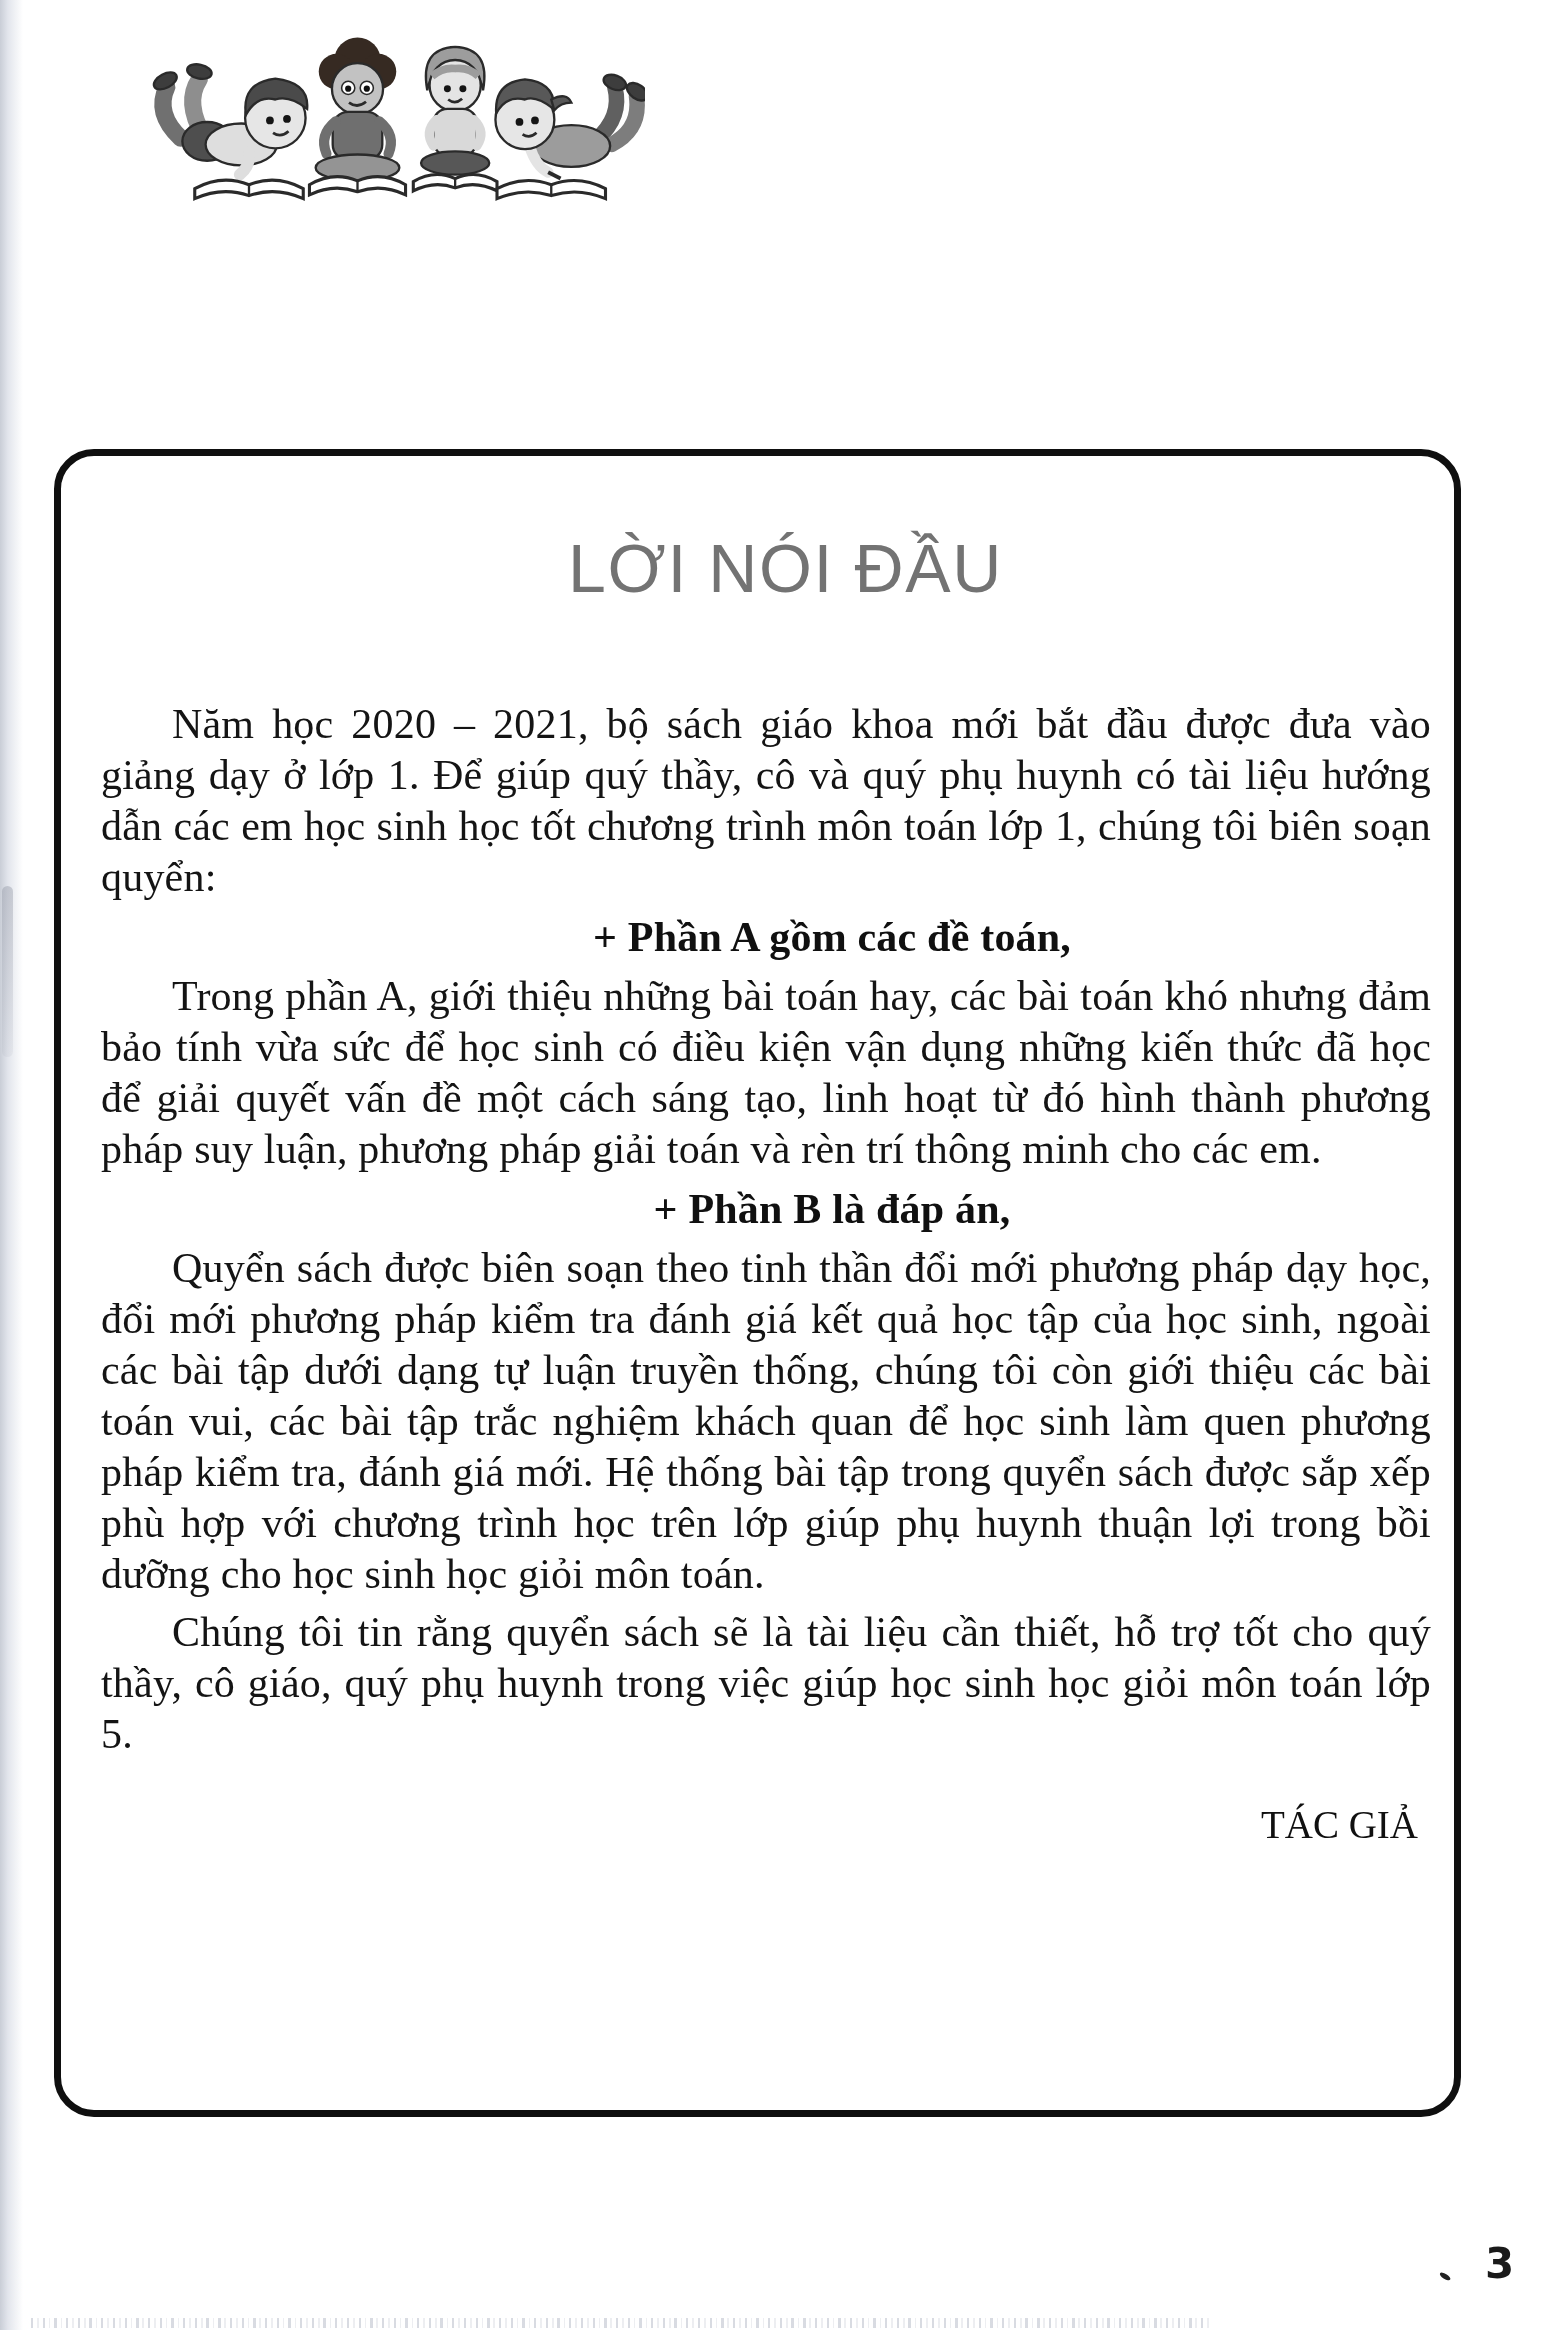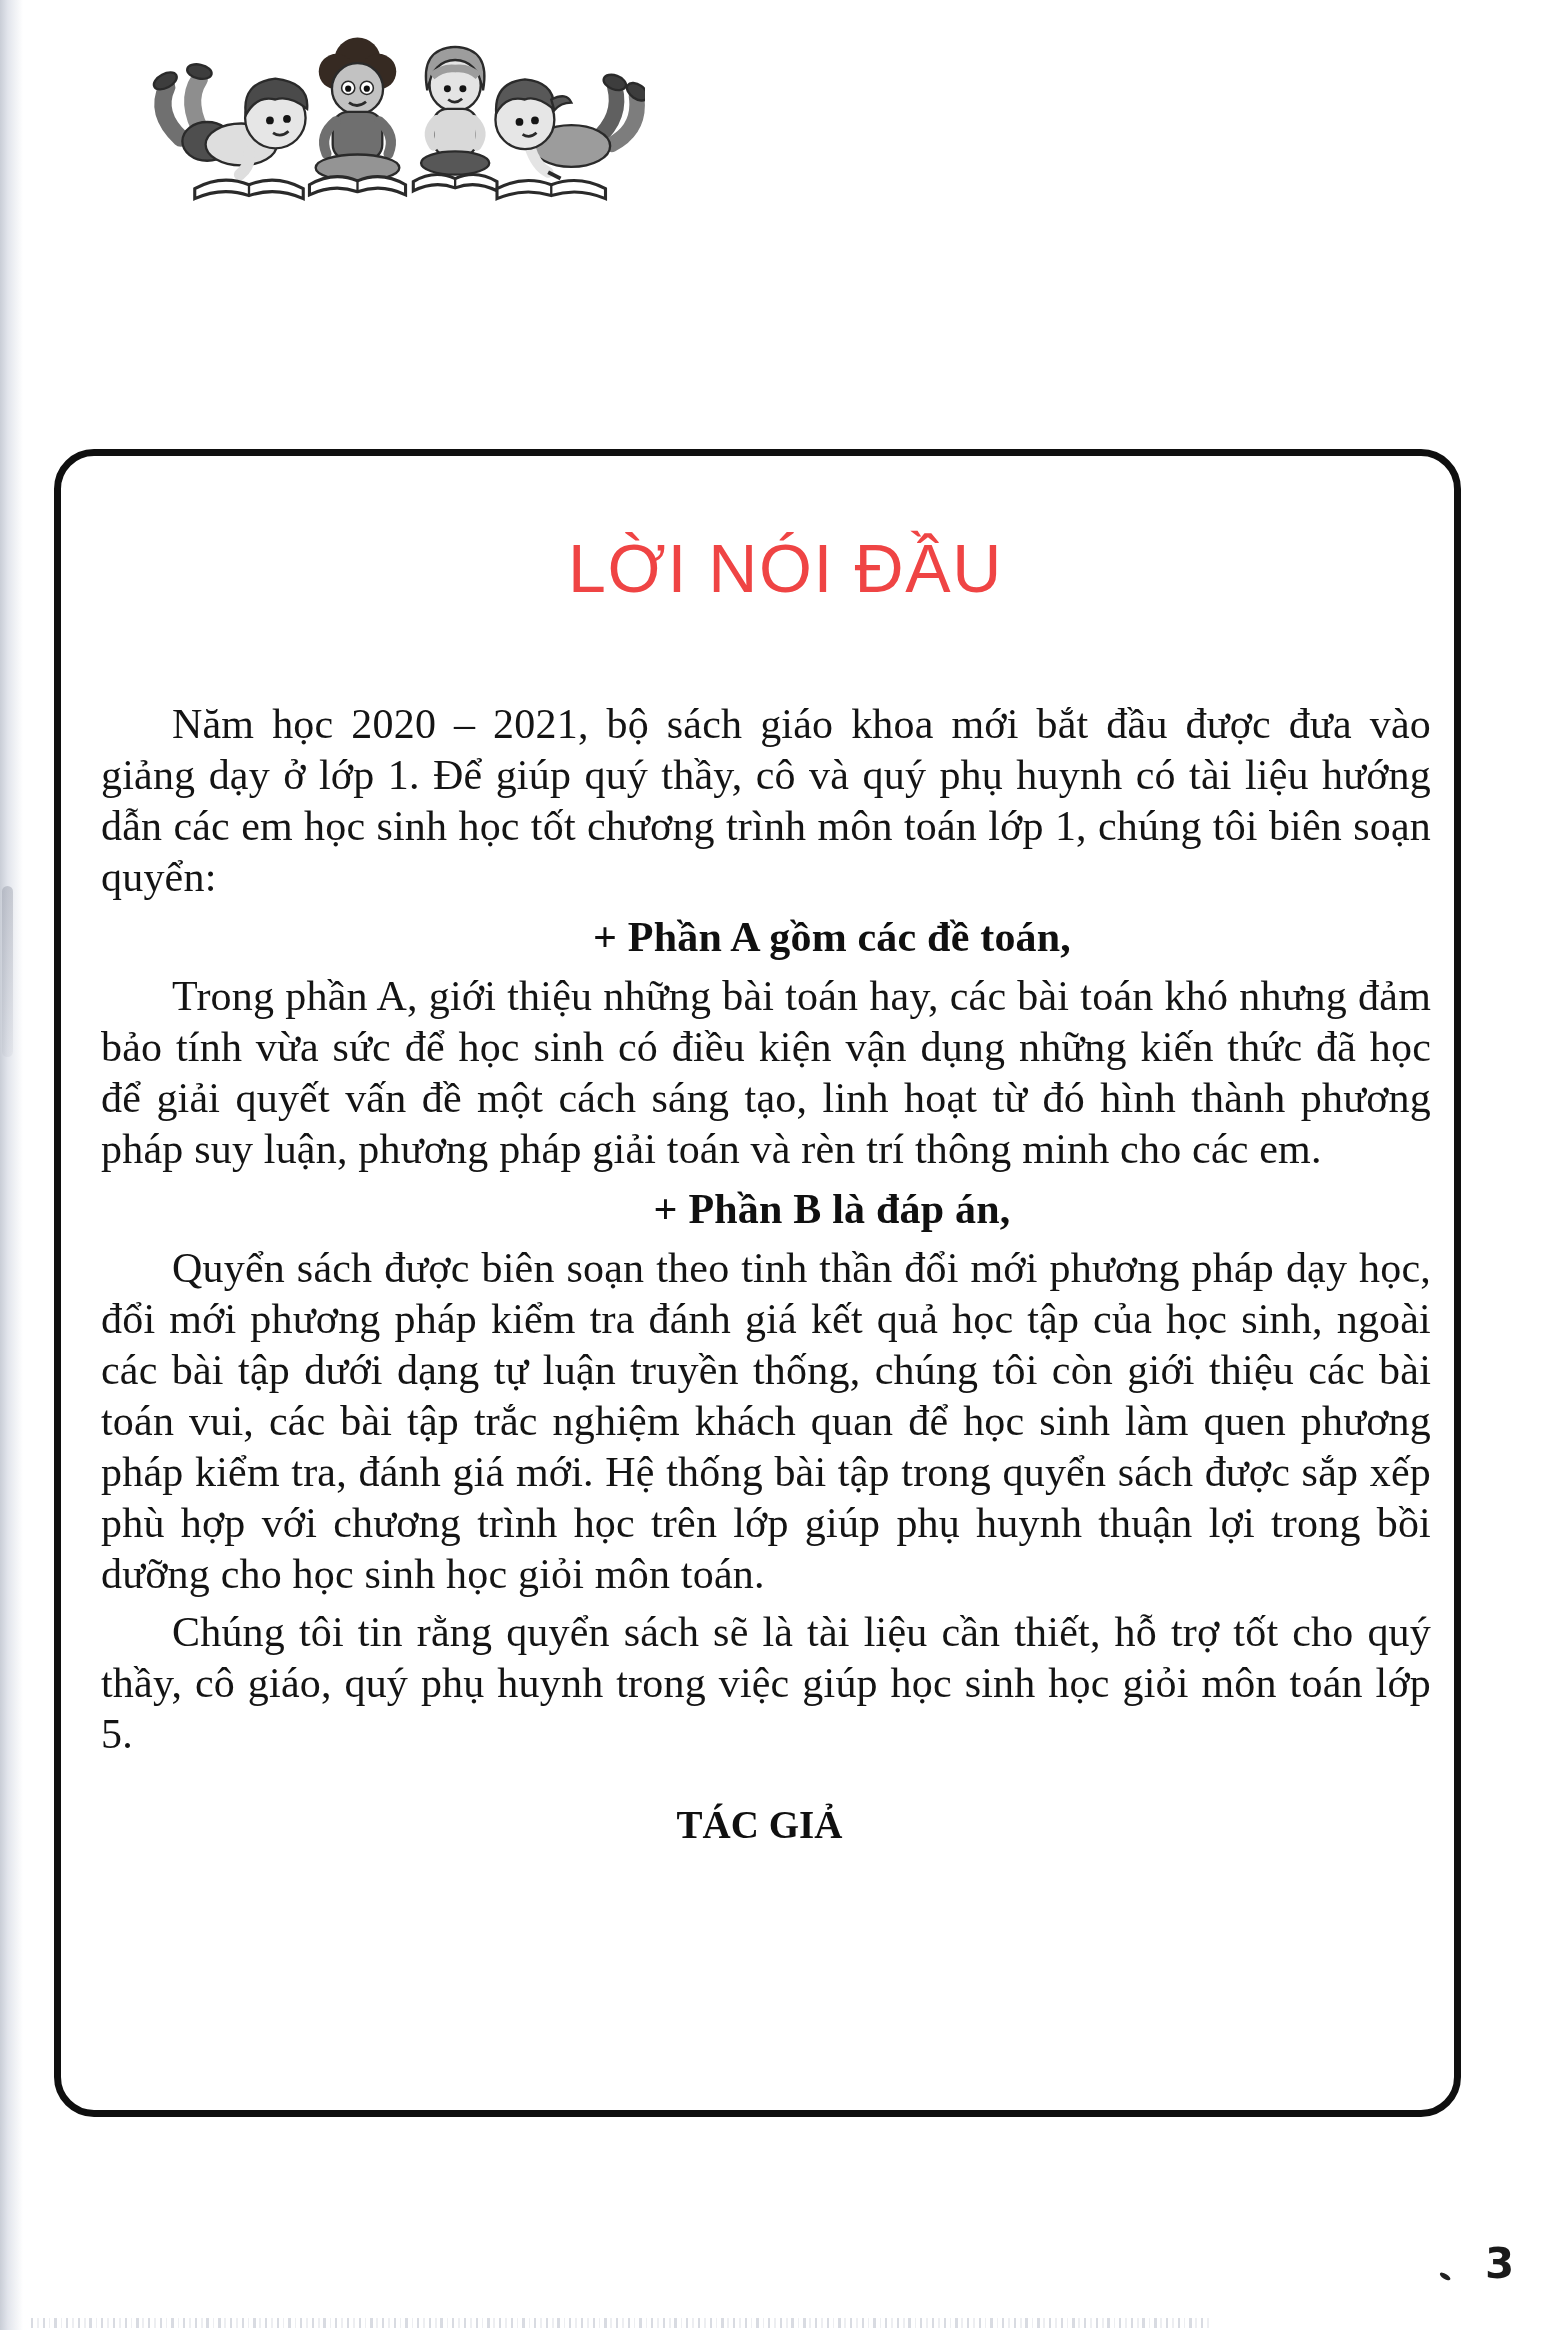--- a/index.html
+++ b/index.html
@@ -42,39 +42,39 @@
   }
   .foreword-title{
     margin:78px 0 0 0;
     padding-left:39px;
     text-align:center;
     font-family:"Liberation Sans", sans-serif;
     font-weight:400;
     font-size:68px;
     line-height:1;
     letter-spacing:1.6px;
-    color:#ef4444;
+    color:#737373;
   }
   .para{
     margin:9px 0 0 0;
     font-size:42px;
     line-height:51px;
     text-align:justify;
     letter-spacing:0.2px;
   }
   .para.first{margin-top:97px;}
   .para.body-gap{margin-top:7.8px;}
   .indent{text-indent:71px;}
   .bullet{padding-left:132px;text-align:center;}
   .bold{font-weight:700;color:#101010;}
   .signature{
     margin:39px 13px 0 0;
     font-size:39px;line-height:51px;
-    text-align:center;
-    font-weight:700;color:#101010;
+    text-align:right;
+    font-weight:400;color:#101010;
   }
   .page-number{
     position:absolute;left:1485px;top:2239px;
     font-family:"DejaVu Sans", sans-serif;
     font-weight:700;font-size:42px;color:#1a1a1a;
   }
   .ink-speck{
     position:absolute;left:1439px;top:2274px;
     width:12.4px;height:5.4px;border-radius:50%;
     background:#222;transform:rotate(32deg);

